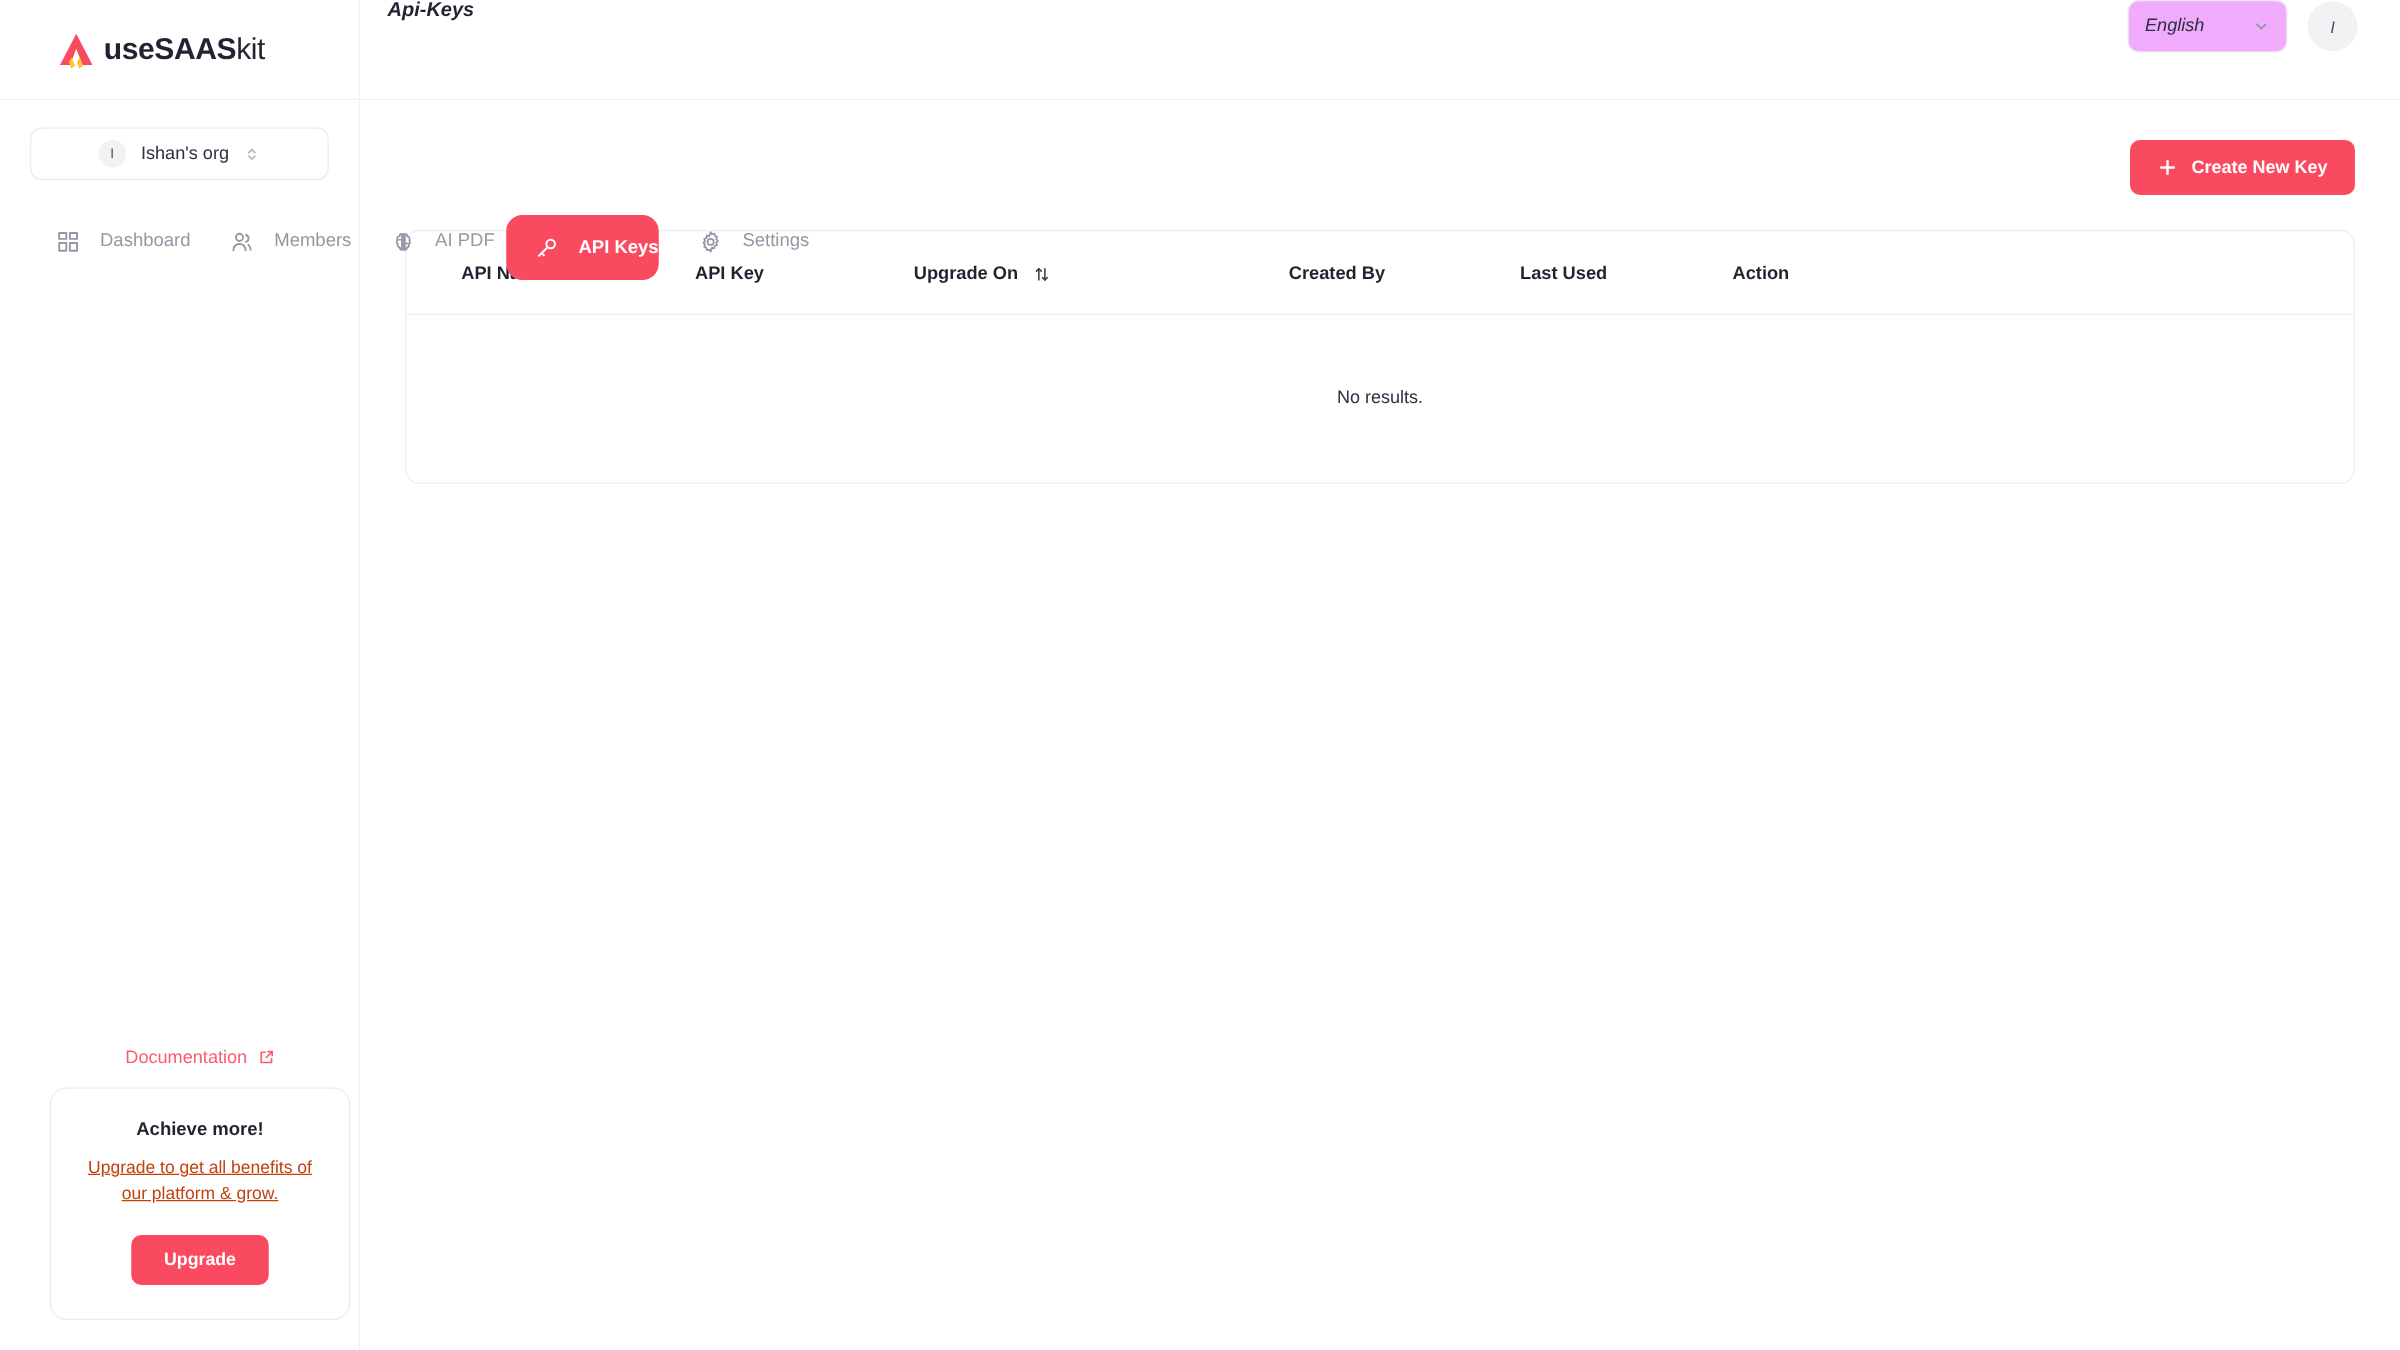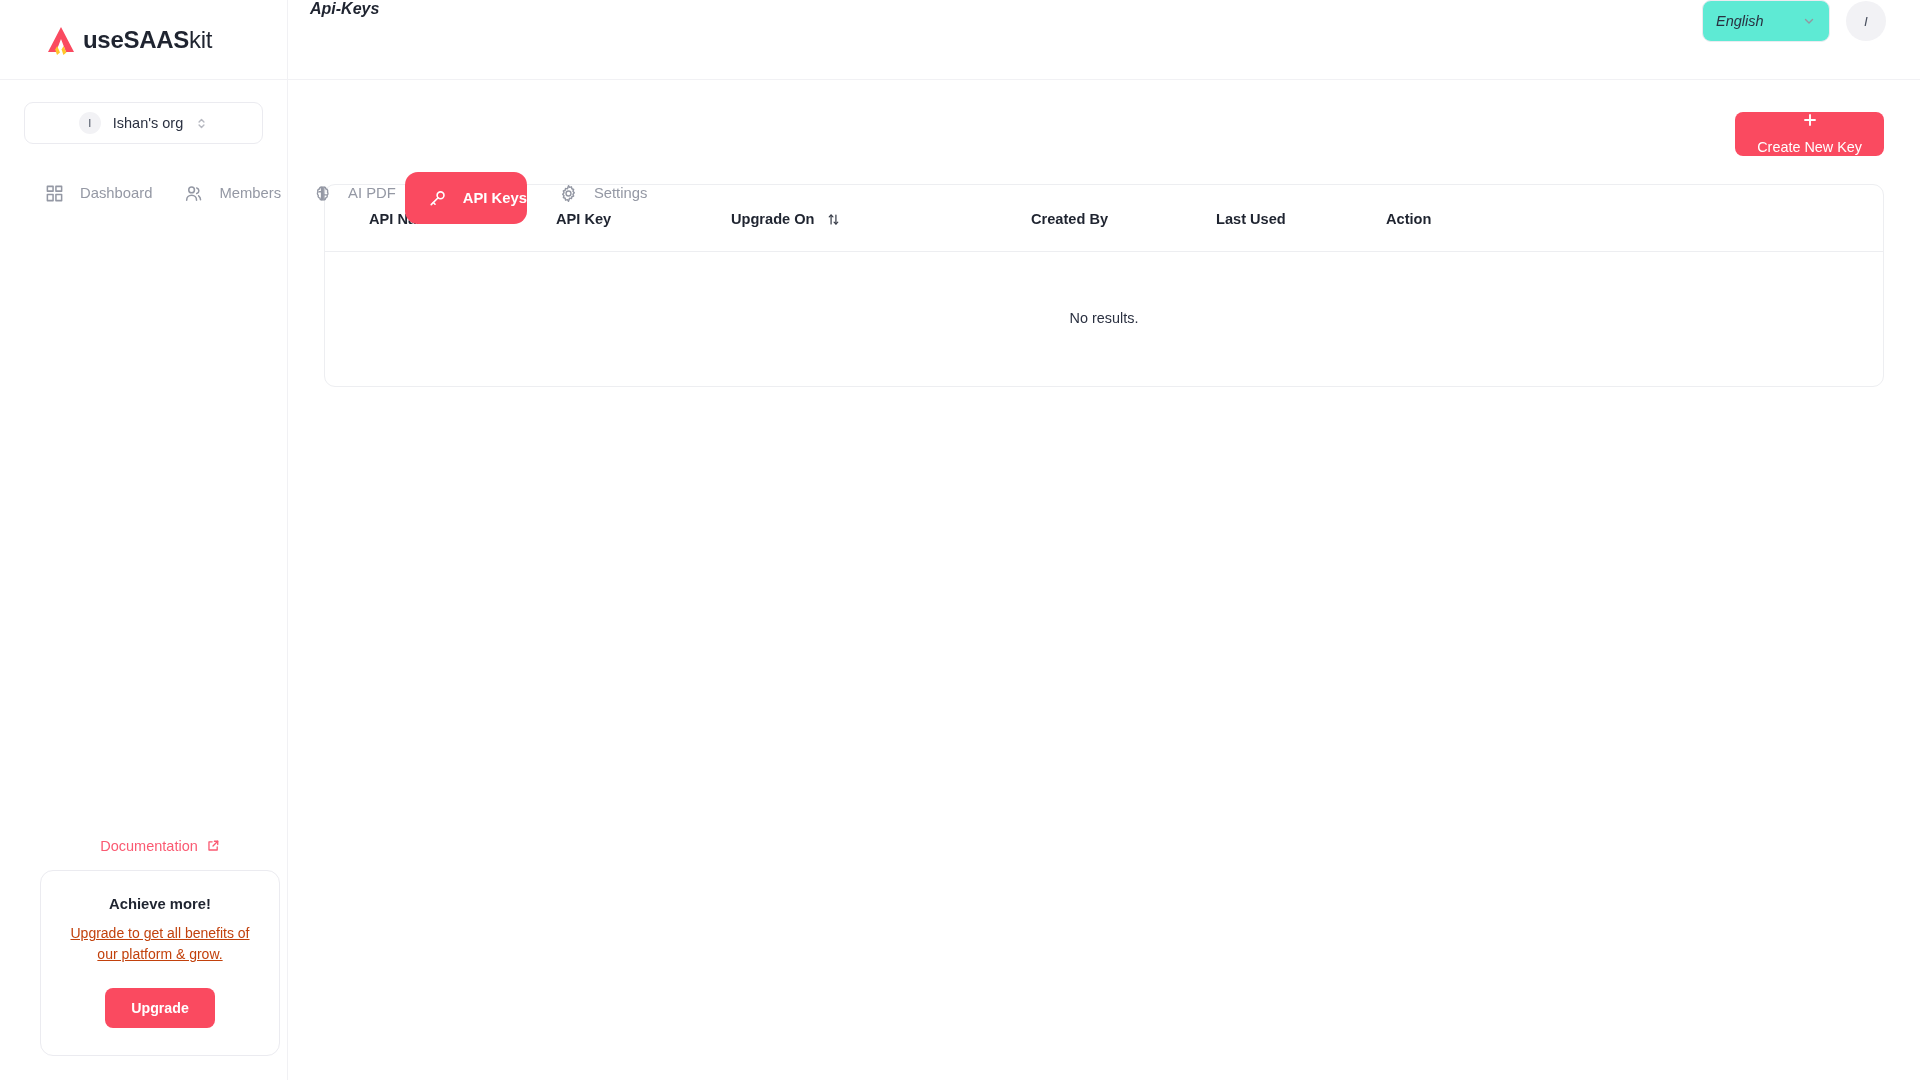--- a/index.html
+++ b/index.html
@@ -93,40 +93,39 @@
     height: 80px; flex: 0 0 80px;
     border-bottom: 1px solid #f1f1f4;
     display: flex; align-items: flex-start;
     padding: 0 34px 0 22px;
     font-style: italic;
   }
   .page-title { font-size: 16px; font-weight: bold; color: #1f2430; }
   .topbar-right { margin-left: auto; display: flex; align-items: center; gap: 16px; }
   .lang-select {
     width: 128px; height: 42px;
-    border: 1px solid #ebebf0; border-radius: 9px; background: #5eead4;
+    border: 1px solid #ebebf0; border-radius: 9px; background: #f0abfc;
     display: flex; align-items: center; padding: 0 13px; cursor: pointer;
   }
   .lang-label { font-size: 14.5px; color: #2a3040; font-weight:500; }
   .lang-chev { margin-left: auto; width: 14px; height: 14px; color: #93969f; display: flex; }
   .user-avatar {
     width: 40px; height: 40px; border-radius: 50%;
     background: #f2f2f5; color: #4a5160; font-size: 13.5px;
     display: flex; align-items: center; justify-content: center; cursor: pointer;
   }
 
   .content { flex: 1; padding: 32px 36px 0 36px; display: flex; flex-direction: column; }
   .action-row { display: flex; justify-content: flex-end; }
   .create-btn {
     background: #fa4a60; color: #fff; border: none; border-radius: 8px;
     height: 44px; padding: 0 22px;
     display: inline-flex; align-items: center; gap: 11px;
-    font-size: 14.4px; font-weight: 400; cursor: pointer;
+    font-size: 14.4px; font-weight: 700; cursor: pointer;
     font-family: "Liberation Sans", sans-serif;
-    flex-direction: column;
   }
   .plus-ico { width: 16px; height: 16px; display:flex; }
 
   .table-card {
     margin-top: 28px;
     border: 1px solid #edeef1; border-radius: 11px; background: #fff;
     overflow: hidden;
   }
   table { width: 100%; border-collapse: collapse; table-layout: fixed; }
   thead th {

